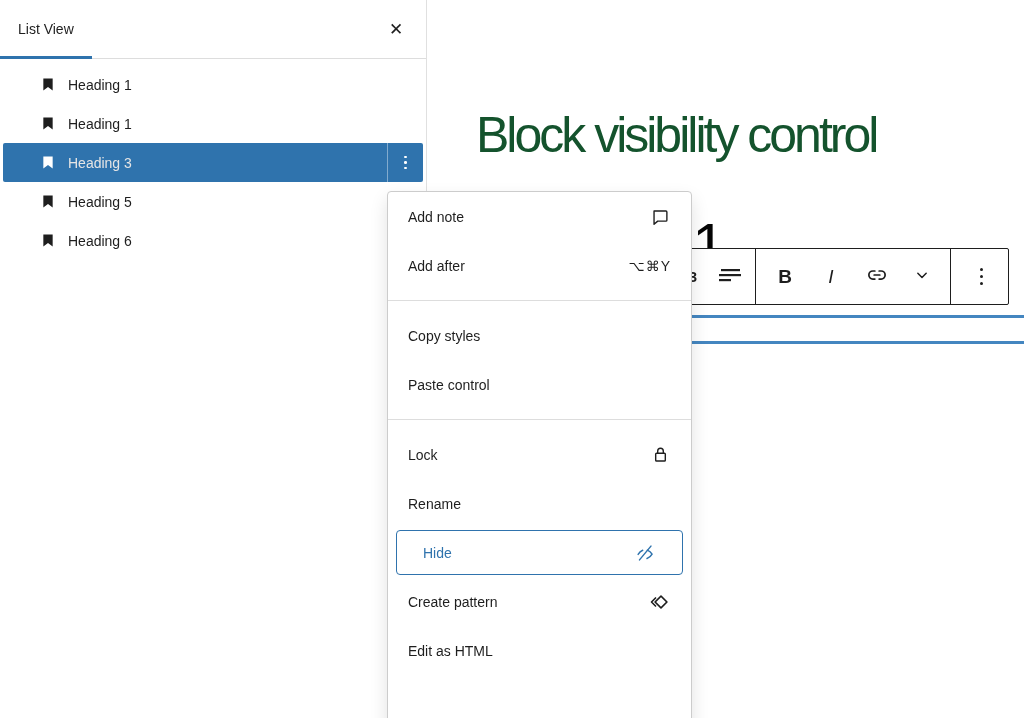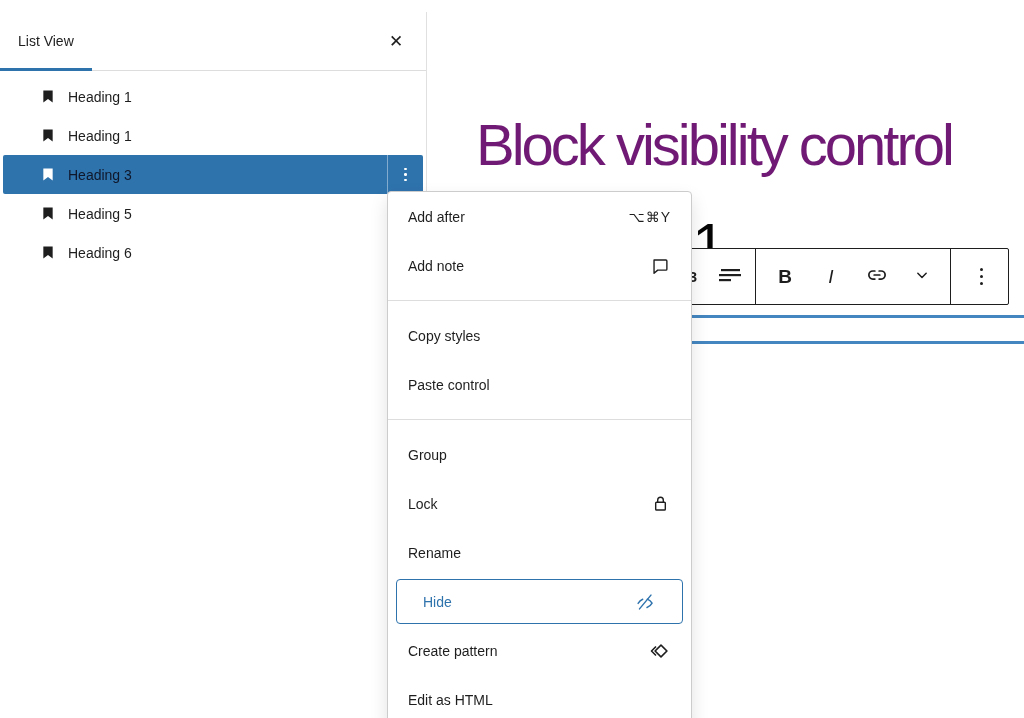--- a/index.html
+++ b/index.html
@@ -11,21 +11,21 @@
   html,body{margin:0;padding:0;}
   body{
     width:1024px;height:718px;position:relative;overflow:hidden;
     background:#fff;color:var(--ink);
     font-family:"Liberation Sans",sans-serif;
   }
 
   
   .post-title{
     position:absolute;left:476px;top:72px;z-index:6;
-    font-size:58px;font-weight:500;letter-spacing:-3px;color:#701a75;white-space:nowrap;
+    font-size:50px;font-weight:500;letter-spacing:-3px;color:#14532d;white-space:nowrap;
   }
   .heading-block{
     position:absolute;left:476px;top:160px;z-index:6;
     font-size:60px;font-weight:500;letter-spacing:-3px;color:#050505;white-space:nowrap;
   }
   .sel-line{position:absolute;left:560px;width:464px;height:3px;background:var(--outline);z-index:5;}
   .sel-line.top{top:315px;}
   .sel-line.bottom{top:341px;}
 
   
@@ -40,42 +40,42 @@
     background:transparent;border:none;padding:0;cursor:pointer;color:var(--ink);
   }
   .tb-level{font-size:15px;font-weight:700;}
   .tb-bold{font-size:19px;font-weight:700;font-family:"Liberation Sans",sans-serif;}
   .tb-italic{font-size:19px;font-style:italic;font-weight:500;}
   .tb-dots{display:flex;flex-direction:column;gap:4px;}
   .tb-dots i{width:3px;height:3px;border-radius:50%;background:var(--ink);}
 
   
   .panel{
-    position:absolute;left:0;top:12px;width:427px;height:642px;z-index:10;
+    position:absolute;left:0;top:0;width:427px;height:642px;z-index:10;
     background:#fff;border-right:1px solid #e0e0e0;
   }
   .panel-header{height:59px;border-bottom:1px solid #ddd;display:flex;align-items:stretch;position:relative;}
   .tab{
     position:relative;display:flex;align-items:center;padding:0 18px;
     font-size:14px;color:var(--ink);background:none;border:none;cursor:pointer;
   }
   .tab.active::after{content:"";position:absolute;left:0;right:0;bottom:-1px;height:3px;background:var(--accent);}
   .close-btn{
     position:absolute;right:12px;top:0;bottom:0;width:36px;
     display:flex;align-items:center;justify-content:center;
     background:none;border:none;font-size:17px;color:var(--ink);cursor:pointer;
   }
   .list{padding-top:6px;}
   .row{
     position:relative;height:39px;margin:0 3px;border-radius:2px;
     display:flex;align-items:center;padding-left:37px;gap:12px;
     font-size:14px;color:var(--ink);cursor:pointer;
   }
   .row .bm{display:flex;align-items:center;color:var(--ink);}
-  .row.selected{background:var(--accent);color:#0f172a;align-items:center;}
+  .row.selected{background:var(--accent);color:#e5e5e5;align-items:center;}
   .row.selected .bm{color:#fff;}
   .row-menu{
     position:absolute;right:0;top:0;bottom:0;width:36px;
     border-left:1px solid rgba(255,255,255,.4);
     display:flex;flex-direction:column;align-items:center;justify-content:center;gap:3px;
     background:none;border-top:none;border-right:none;border-bottom:none;cursor:pointer;
   }
   .row-menu i{width:2.5px;height:2.5px;border-radius:50%;background:#fff;}
 
   
@@ -200,42 +200,39 @@
             <path d="M5 3h14v18l-7-5.4L5 21z"></path>
           </svg>
         </span>
       <span>Heading 6</span>
     </div>
   </div>
 </div>
 
 <div class="menu">
   <button class="menu-item">
+    <span>Add note</span>
+    <span class="mi-icon">
+      <svg width="22" height="22" viewBox="0 0 24 24" fill="none" stroke="#1e1e1e" stroke-width="1.5" stroke-linejoin="round">
+          <path d="M5.5 5.5h13a1 1 0 0 1 1 1v9a1 1 0 0 1-1 1h-9l-4 3.4z"></path>
+        </svg>
+    </span>
+  </button>
+  <button class="menu-item">
     <span>Add after</span>
     <span class="shortcut">⌥⌘Y</span>
   </button>
-  <button class="menu-item">
-    <span>Add note</span>
-    <span class="mi-icon">
-      <svg width="22" height="22" viewBox="0 0 24 24" fill="none" stroke="#1e1e1e" stroke-width="1.5" stroke-linejoin="round">
-          <path d="M5.5 5.5h13a1 1 0 0 1 1 1v9a1 1 0 0 1-1 1h-9l-4 3.4z"></path>
-        </svg>
-    </span>
-  </button>
   <hr class="menu-divider">
   <button class="menu-item">
     <span>Copy styles</span>
   </button>
   <button class="menu-item">
     <span>Paste control</span>
   </button>
   <hr class="menu-divider">
-  <button class="menu-item">
-    <span>Group</span>
-  </button>
   <button class="menu-item">
     <span>Lock</span>
     <span class="mi-icon">
       <svg width="21" height="21" viewBox="0 0 24 24" fill="none" stroke="#1e1e1e" stroke-width="1.6">
           <rect x="6.5" y="10.5" width="11" height="9" rx="1"></rect>
           <path d="M8.8 10.5V8a3.2 3.2 0 0 1 6.4 0v2.5"></path>
         </svg>
     </span>
   </button>
   <button class="menu-item">

